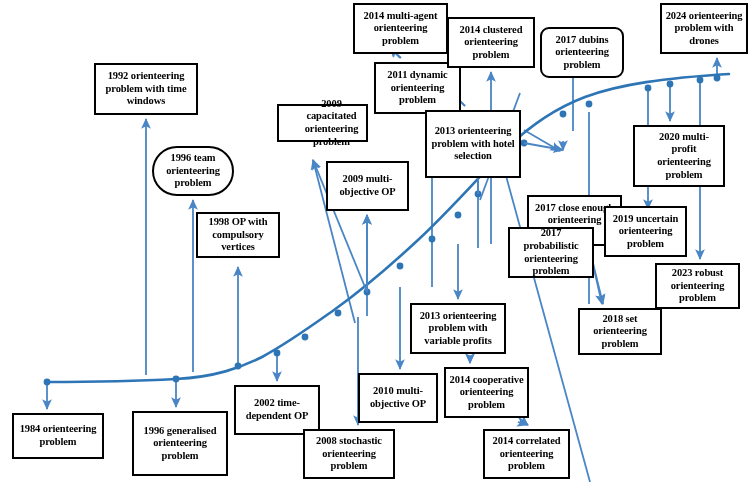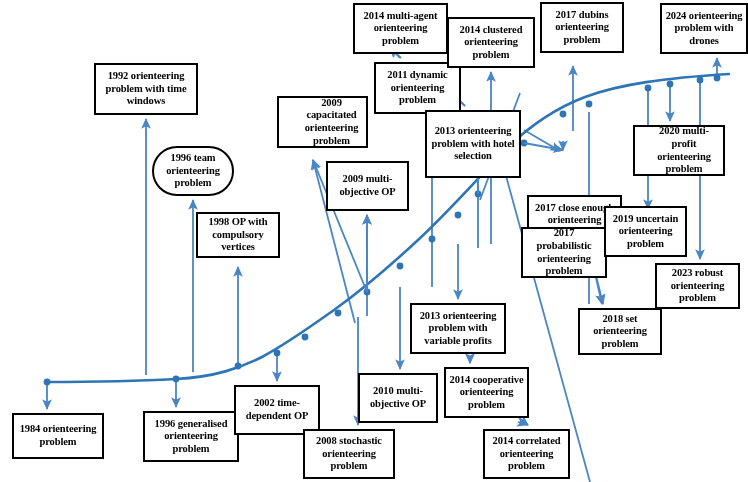--- a/index.html
+++ b/index.html
@@ -116,36 +116,36 @@
       <line x1="465" y1="106" x2="448" y2="88"></line>
     </g>
   </svg>
 
   <div class="node" style="left:12px;top:413px;width:92px;height:46px;">
       <span>1984 orienteering problem</span>
     </div>
   <div class="node" style="left:94px;top:63px;width:104px;height:52px;">
       <span>1992 orienteering problem with time windows</span>
     </div>
-  <div class="node" style="left:143px;top:411px;width:96px;height:51px;">
+  <div class="node" style="left:132px;top:411px;width:96px;height:65px;">
       <span>1996 generalised orienteering problem</span>
     </div>
   <div class="node" style="left:152px;top:146px;width:82px;height:50px;border-radius:25px;">
       <span>1996 team orienteering problem</span>
     </div>
   <div class="node" style="left:196px;top:212px;width:84px;height:46px;">
       <span>1998 OP with compulsory vertices</span>
     </div>
   <div class="node" style="left:234px;top:385px;width:86px;height:50px;">
       <span>2002 time-dependent OP</span>
     </div>
   <div class="node" style="left:303px;top:429px;width:92px;height:50px;">
       <span>2008 stochastic orienteering problem</span>
     </div>
-  <div class="node" style="left:277px;top:96px;width:91px;height:52px;padding-left:20px;">
+  <div class="node" style="left:277px;top:104px;width:91px;height:38px;padding-left:20px;">
       <span>2009 capacitated orienteering problem</span>
     </div>
   <div class="node" style="left:326px;top:161px;width:83px;height:50px;">
       <span>2009 multi-objective OP</span>
     </div>
   <div class="node" style="left:358px;top:373px;width:80px;height:50px;">
       <span>2010 multi-objective OP</span>
     </div>
   <div class="node" style="left:374px;top:62px;width:87px;height:52px;">
       <span>2011 dynamic orienteering problem</span>
@@ -161,36 +161,36 @@
     </div>
   <div class="node" style="left:447px;top:17px;width:88px;height:51px;justify-content:flex-end;">
       <span>2014 clustered orienteering problem</span>
     </div>
   <div class="node" style="left:444px;top:367px;width:85px;height:51px;">
       <span>2014 cooperative orienteering problem</span>
     </div>
   <div class="node" style="left:483px;top:429px;width:87px;height:50px;">
       <span>2014 correlated orienteering problem</span>
     </div>
-  <div class="node" style="left:540px;top:2px;width:84px;height:51px;">
+  <div class="node" style="left:540px;top:27px;width:84px;height:51px;border-radius:9px;">
       <span>2017 dubins orienteering problem</span>
     </div>
   <div class="node" style="left:527px;top:154px;width:95px;height:51px;margin-top:41px;">
       <span>2017 close enough orienteering problem</span>
     </div>
-  <div class="node" style="left:508px;top:227px;width:86px;height:51px;margin-left:13px;">
+  <div class="node" style="left:508px;top:227px;width:86px;height:51px;">
       <span>2017 probabilistic orienteering problem</span>
     </div>
   <div class="node" style="left:578px;top:308px;width:84px;height:47px;">
       <span>2018 set orienteering problem</span>
     </div>
   <div class="node" style="left:604px;top:206px;width:83px;height:51px;text-align:center;">
       <span>2019 uncertain orienteering problem</span>
     </div>
-  <div class="node" style="left:633px;top:125px;width:92px;height:51px;padding-left:12px;">
+  <div class="node" style="left:633px;top:125px;width:92px;height:62px;padding-left:12px;">
       <span>2020 multi-profit orienteering problem</span>
     </div>
   <div class="node" style="left:655px;top:263px;width:85px;height:46px;">
       <span>2023 robust orienteering problem</span>
     </div>
   <div class="node" style="left:660px;top:3px;width:88px;height:51px;">
       <span>2024 orienteering problem with drones</span>
     </div>
 
 </div>

